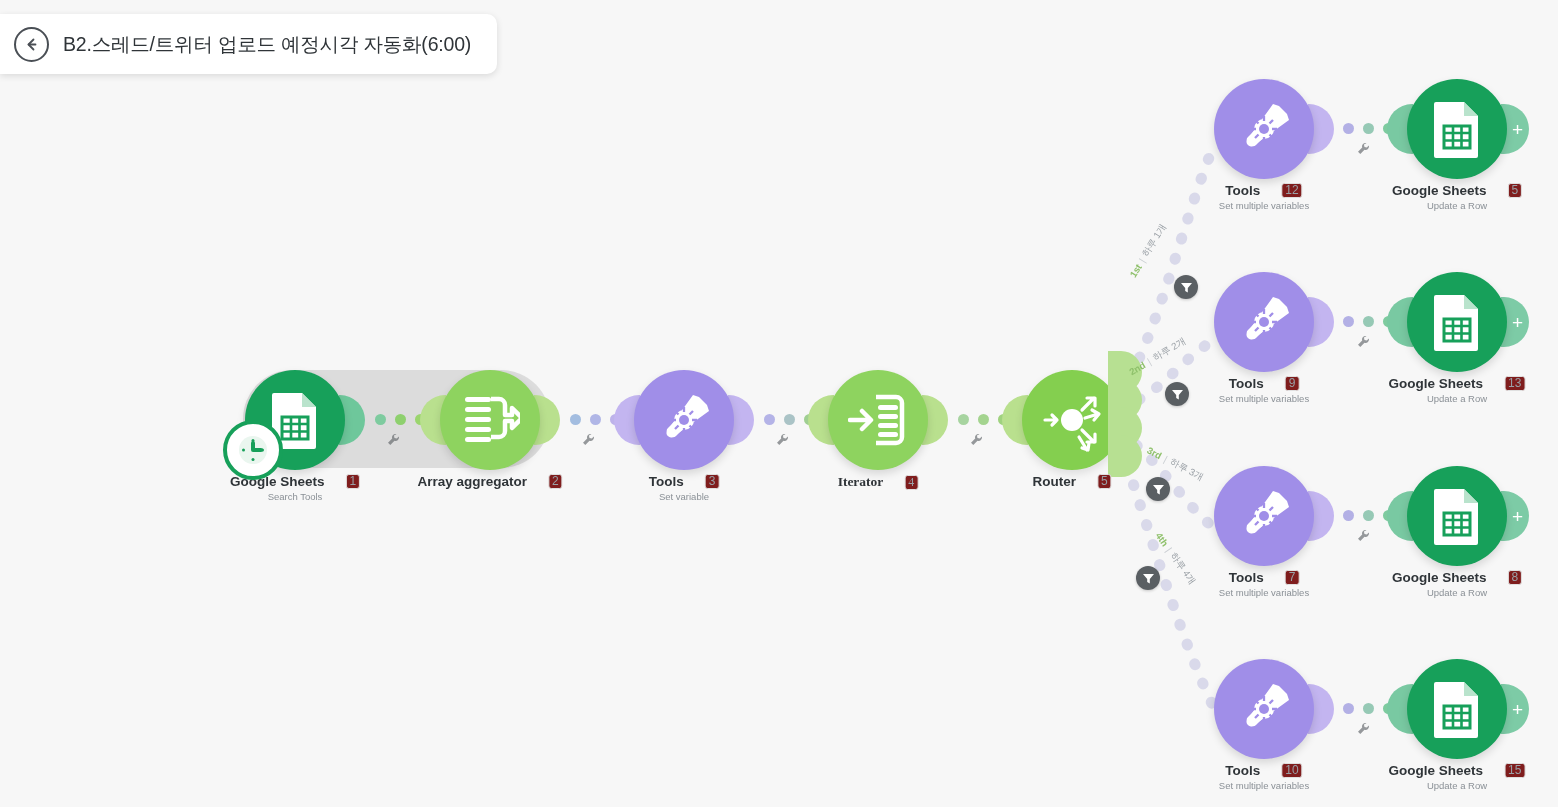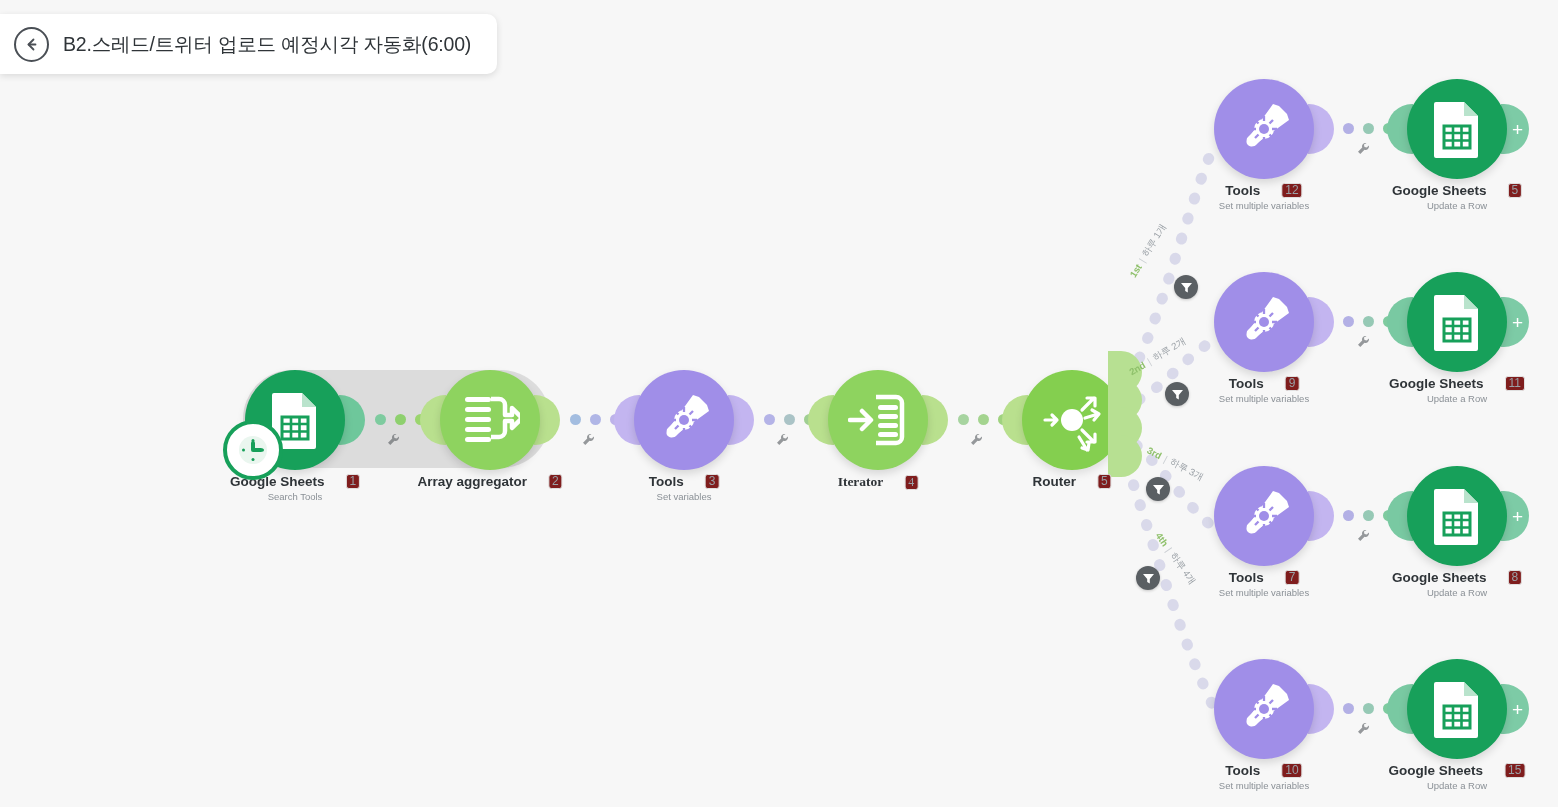--- a/index.html
+++ b/index.html
@@ -227,21 +227,21 @@
         <circle cx="29" cy="29" r="5" fill="#a08ee8"></circle>
         <g stroke="#a08ee8" stroke-width="2.3">
           <path d="M29 16 v5 M29 37 v5 M16 29 h5 M37 29 h5 M20 20 l3.5 3.5 M34.5 34.5 l3.5 3.5 M38 20 l-3.5 3.5 M23.5 34.5 l-3.5 3.5"></path>
         </g>
       </svg>
     </div>
     <div class="mod-label">
       <span class="mod-name">Tools</span>
       <span class="mod-num">3</span>
     </div>
-    <div class="mod-sub">Set variables</div>
+    <div class="mod-sub">Set variable</div>
   </div>
 
   <div class="dots" style="left:764px;top:414px;">
     <span style="background:#b4b3e7;"></span>
       <span style="background:#aac3c6;"></span>
       <span style="background:#a0cf92;"></span>
   </div>
   <svg class="wrench" style="left:775px;top:432px;" width="15" height="15" viewBox="0 0 15 15">
     <path d="M10.5 2.2 a3.4 3.4 0 0 0 -4.3 4.3 L2 10.7 l2.3 2.3 l4.2 -4.2 a3.4 3.4 0 0 0 4.3 -4.3 l-2 2 l-2.3 -.6 l-.6 -2.3 z" fill="#5a5f63"></path>
   </svg>
@@ -426,21 +426,21 @@
       <span class="plus-lobe">+</span>
       <svg width="54" height="58" viewBox="0 0 54 58">
         <path d="M6 2 h28 l14 14 v40 a2 2 0 0 1 -2 2 H6 a2 2 0 0 1 -2 -2 V4 a2 2 0 0 1 2 -2 z" fill="#ffffff"></path>
         <path d="M34 2 l14 14 h-14 z" fill="#b9e3cc"></path>
         <rect x="14" y="26" width="26" height="22" fill="none" stroke="#17a05a" stroke-width="3"></rect>
         <path d="M14 33 h26 M14 40.5 h26 M23 26 v22 M31.5 26 v22" stroke="#17a05a" stroke-width="2.6"></path>
       </svg>
     </div>
     <div class="mod-label">
       <span class="mod-name">Google Sheets</span>
-      <span class="mod-num">11</span>
+      <span class="mod-num">13</span>
     </div>
     <div class="mod-sub">Update a Row</div>
   </div>
 
   <div class="module" style="left:1214px;top:466px;">
     <div class="bubble purple">
       <span class="lobe right p"></span>
       <svg width="58" height="58" viewBox="0 0 58 58">
         <g fill="#ffffff">
           <path d="M44 6 a13 13 0 0 0 -13 13 l-18 18 a4 4 0 0 0 0 6 l2 2 a4 4 0 0 0 6 0 l18 -18 a13 13 0 0 0 13 -13 l-7 7 l-7 -2 l-2 -7 z"></path>

